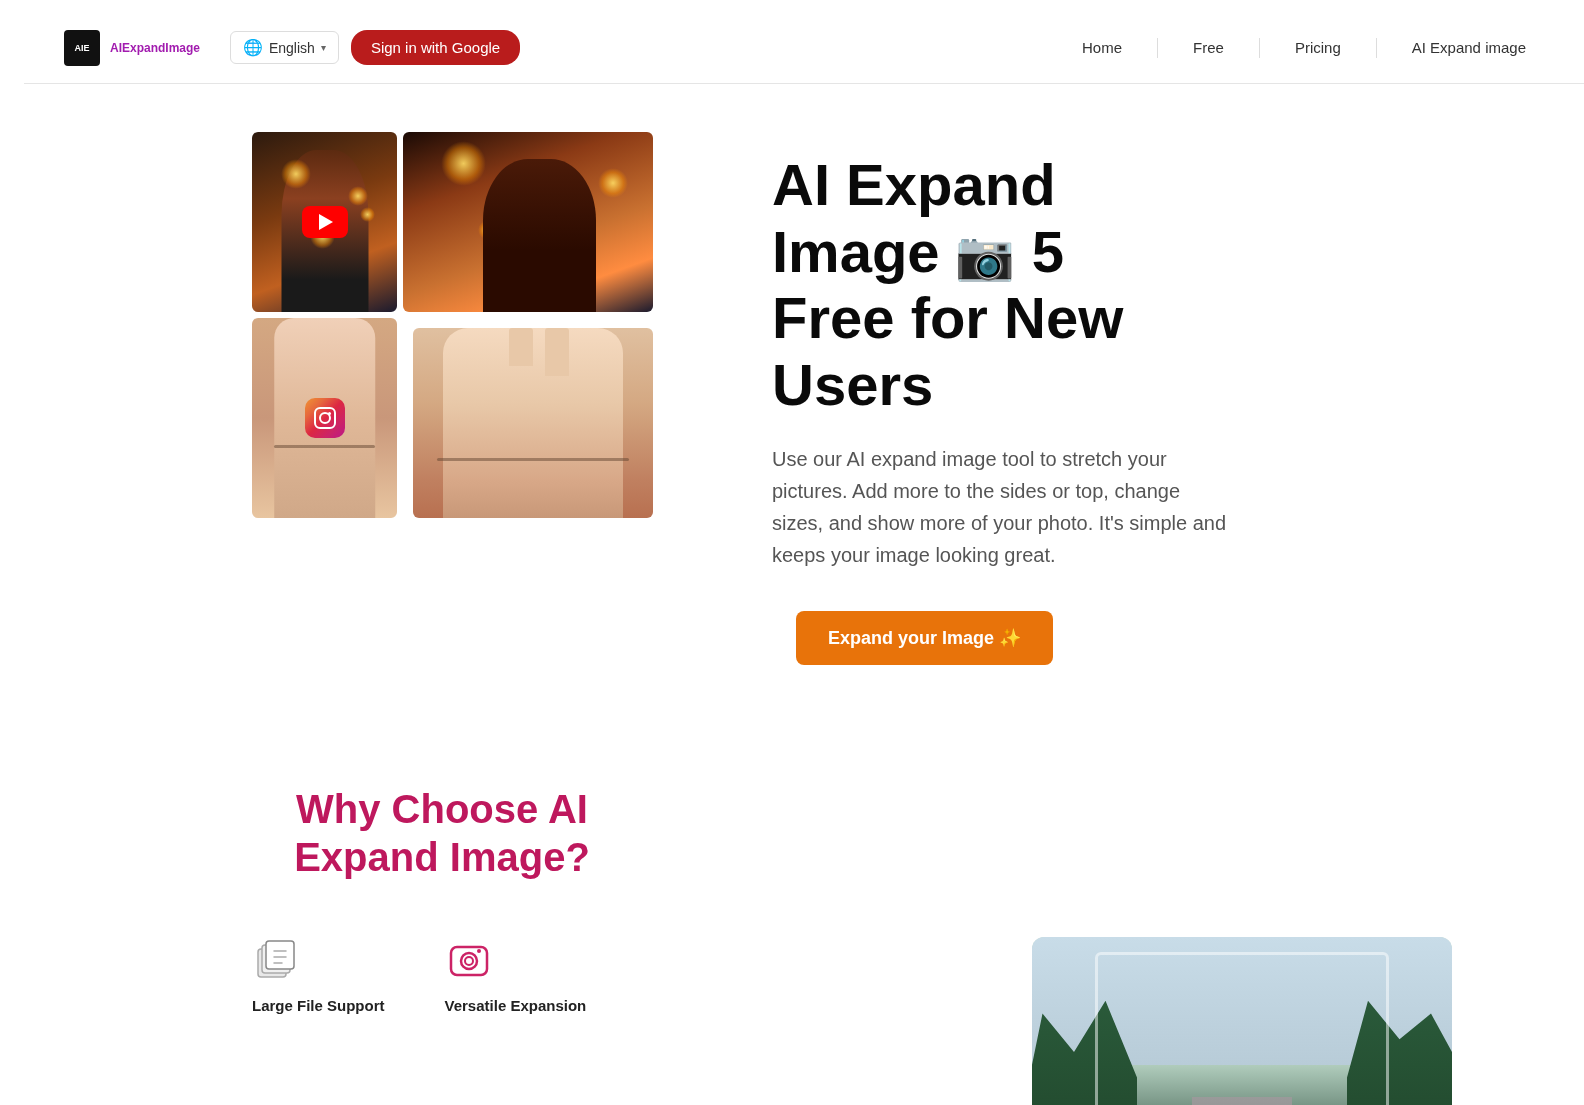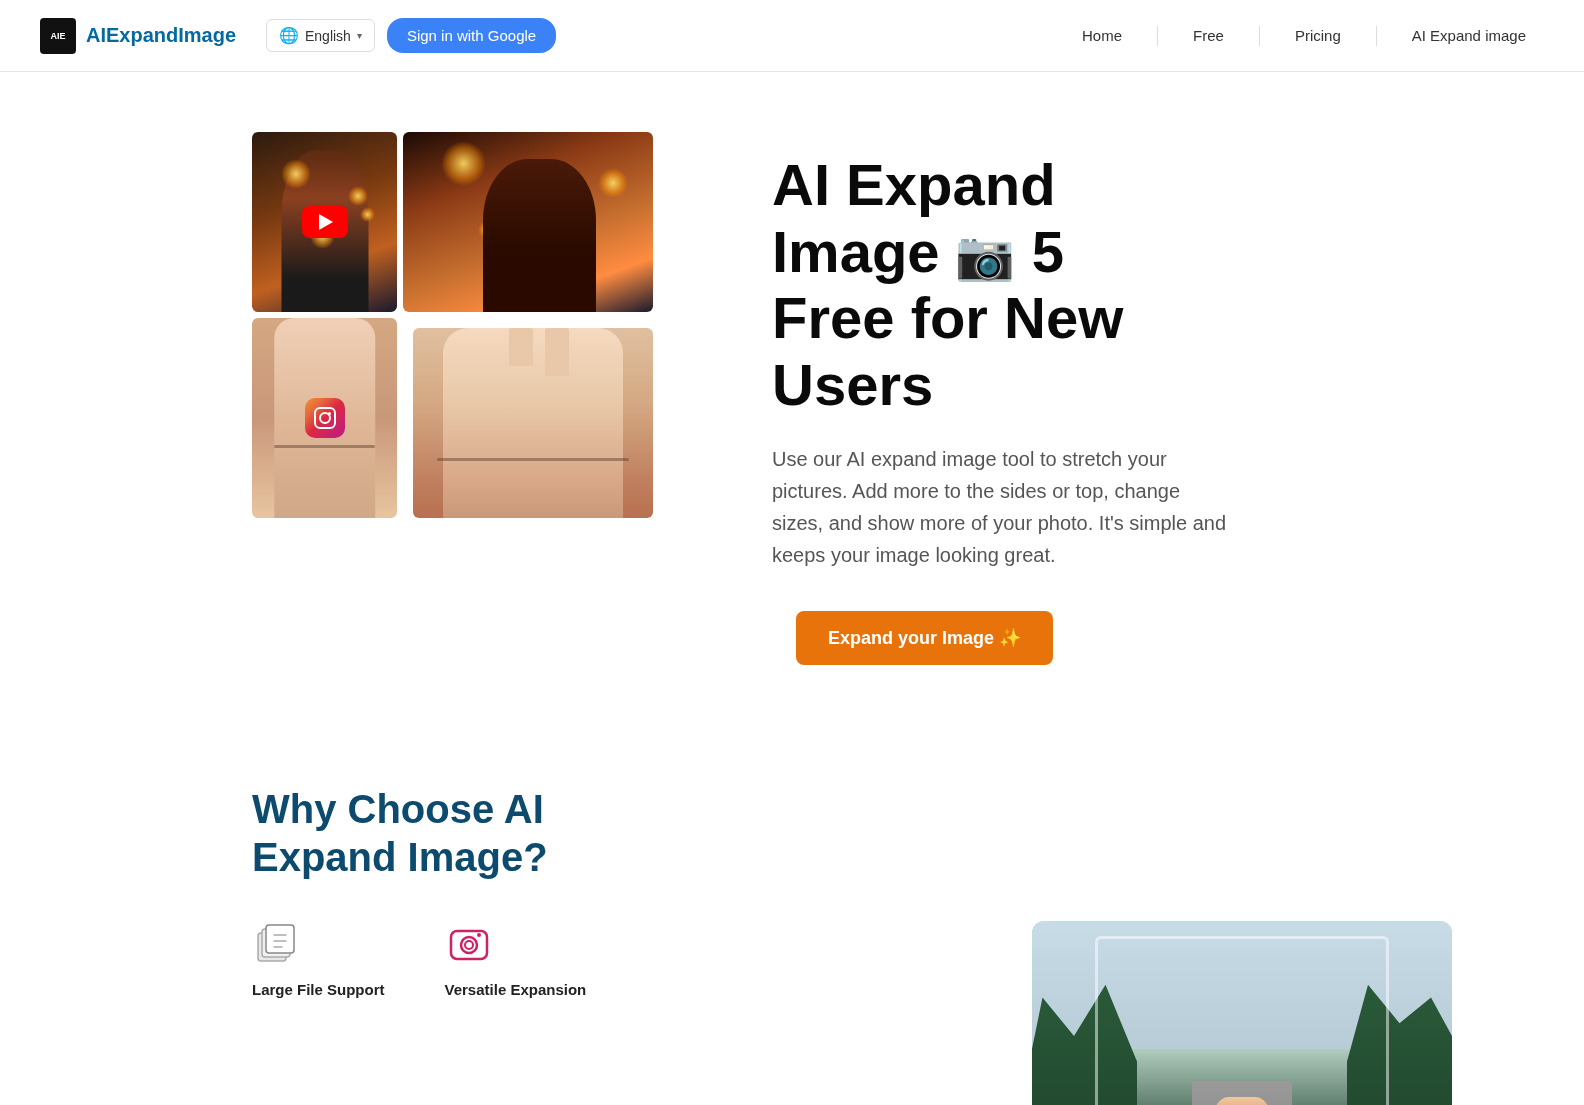--- a/index.html
+++ b/index.html
@@ -7,22 +7,23 @@
 
     
     .navbar {
       display: flex;
       align-items: center;
       padding: 0 40px;
       height: 72px;
       border-bottom: 1px solid #e5e5e5;
       background: #fff;
       position: sticky;
-      top: 0;
+      top: 12px;
       z-index: 100;
+      margin-left: 24px;
     }
     .logo-area {
       display: flex;
       align-items: center;
       gap: 10px;
       margin-right: 30px;
       cursor: pointer;
     }
     .logo-box {
       width: 36px;
@@ -31,23 +32,23 @@
       color: #fff;
       font-size: 9px;
       font-weight: 700;
       display: flex;
       align-items: center;
       justify-content: center;
       border-radius: 4px;
       letter-spacing: 0;
     }
     .logo-text {
-      font-size: 20px;
+      font-size: 12px;
       font-weight: 700;
-      color: #0369a1;
+      color: #a21caf;
     }
     .lang-select {
       display: flex;
       align-items: center;
       gap: 6px;
       border: 1px solid #ddd;
       border-radius: 6px;
       padding: 6px 12px;
       cursor: pointer;
       font-size: 14px;
@@ -56,21 +57,21 @@
       margin-right: 12px;
     }
     .lang-select .globe-icon {
       font-size: 16px;
     }
     .lang-select .chevron {
       font-size: 10px;
       color: #666;
     }
     .signin-btn {
-      background: #3b82f6;
+      background: #b91c1c;
       color: #fff;
       border: none;
       border-radius: 16px;
       padding: 9px 20px;
       font-size: 15px;
       font-weight: 500;
       cursor: pointer;
       margin-right: 20px;
     }
     .nav-links {
@@ -288,24 +289,25 @@
 
     
     .why-section {
       padding: 60px 40px 40px 160px;
       max-width: 1400px;
       margin: 0 auto;
     }
     .why-title {
       font-size: 40px;
       font-weight: 800;
-      color: #0c4a6e;
+      color: #be185d;
       line-height: 1.2;
       max-width: 380px;
-      margin-bottom: 40px;
+      margin-bottom: 56px;
+      text-align: center;
     }
     .why-content {
       display: flex;
       gap: 60px;
       align-items: flex-start;
     }
     .why-features {
       display: flex;
       gap: 60px;
       flex-shrink: 0;

